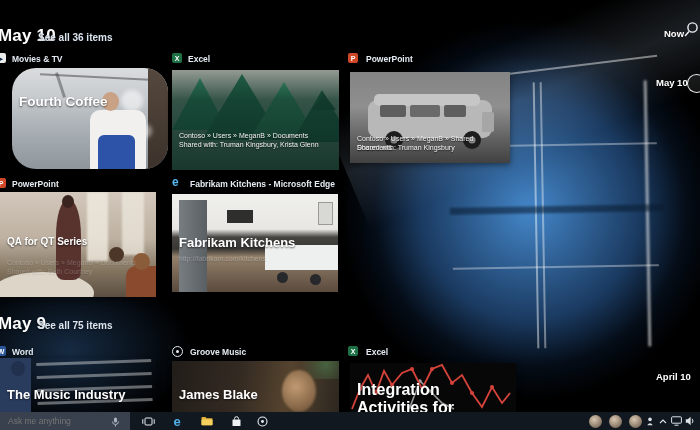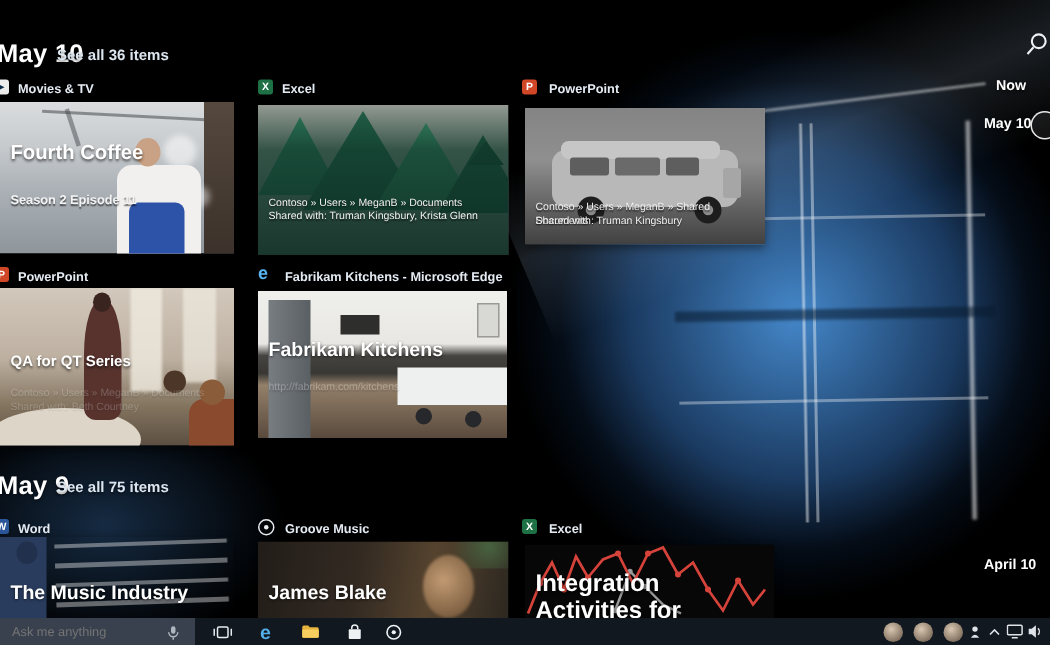--- a/index.html
+++ b/index.html
@@ -118,33 +118,32 @@
   <span class="abs sec-title" style="left:-2px;top:26px;">May 10</span>
   <span class="abs sec-link" style="left:38px;top:32px;">See all 36 items</span>
 
   <span class="appicon" style="left:-4px;top:53px;background:#ececec;color:#0b2a4a;">▸</span>
   <span class="app-label" style="left:12px;top:54px;">Movies &amp; TV</span>
   <span class="appicon" style="left:172px;top:53px;background:#1e7145;">X</span>
   <span class="app-label" style="left:188px;top:54px;">Excel</span>
   <span class="appicon" style="left:348px;top:53px;background:#d04727;">P</span>
   <span class="app-label" style="left:366px;top:54px;">PowerPoint</span>
 
-  <div class="card" style="left:0;top:68px;width:156px;height:101px;">
+  <div class="card" style="left:12px;top:68px;width:156px;height:101px;border-radius:24px;">
     <div class="art art-coffee">
       <div class="shape pipe1"></div>
         <div class="shape pipe2"></div>
       <div class="shape door"></div>
       <div class="shape bokeh1"></div>
         <div class="shape bokeh2"></div>
       <div class="shape shirt"></div>
         <div class="shape head"></div>
         <div class="shape apron"></div>
     </div>
     <div class="c-title" style="top:26px;font-size:13.5px;">Fourth Coffee</div>
-    <div class="c-meta" style="top:60px;font-size:8.5px;font-weight:700;">Season 2 Episode 11</div>
   </div>
 
   <div class="card" style="left:172px;top:70px;width:167px;height:100px;">
     <div class="art art-design">
       <svg width="167" height="100" viewBox="0 0 167 100">
         <polygon points="0,60 28,8 56,60" fill="#2f7a5c"></polygon>
         <polygon points="30,70 70,4 110,70" fill="#226048"></polygon>
         <polygon points="80,65 112,12 144,65" fill="#3a8a66"></polygon>
         <polygon points="120,72 150,20 180,72" fill="#1e5340"></polygon>
         <polygon points="140,40 152,24 164,40" fill="#16402f"></polygon>
@@ -197,21 +196,21 @@
 
   <div class="card" style="left:172px;top:194px;width:166px;height:98px;">
     <div class="art art-kitchen">
       <div class="shape fridge"></div>
         <div class="shape micro"></div>
       <div class="shape island"></div>
         <div class="shape stool1"></div>
         <div class="shape stool2"></div>
       <div class="shape frame"></div>
     </div>
-    <div class="c-title" style="top:32px;font-size:13px;">Fabrikam Kitchens</div>
+    <div class="c-title" style="top:42px;font-size:13px;">Fabrikam Kitchens</div>
     <div class="c-meta" style="top:60px;opacity:.3;">http://fabrikam.com/kitchens</div>
   </div>
 
   <span class="abs sec-title" style="left:-2px;top:314px;">May 9</span>
   <span class="abs sec-link" style="left:38px;top:320px;">See all 75 items</span>
 
   <span class="appicon" style="left:-4px;top:346px;background:#2b579a;">W</span>
   <span class="app-label" style="left:12px;top:347px;">Word</span>
   <span class="ring" style="left:172px;top:346px;"></span>
   <span class="app-label" style="left:190px;top:347px;">Groove Music</span>
@@ -253,21 +252,21 @@
           <circle cx="142" cy="24" r="2" fill="#d6433b"></circle>
       </svg>
     </div>
     <div class="c-title" style="top:18px;font-size:16px;">Integration Activities for Midwest</div>
   </div>
 
   <svg class="abs" style="left:683px;top:21px;" width="17" height="17" viewBox="0 0 17 17">
     <circle cx="9.5" cy="6.5" r="4.6" fill="none" stroke="#eef3f8" stroke-width="1.4"></circle>
     <line x1="6" y1="10.5" x2="2" y2="15" stroke="#eef3f8" stroke-width="1.4"></line>
   </svg>
-  <span class="rail-label" style="left:664px;top:52px;text-align:right;">Now</span>
+  <span class="rail-label" style="left:664px;top:28px;text-align:right;">Now</span>
   <span class="rail-label" style="left:656px;top:77px;">May 10</span>
   <div class="rail-circle"></div>
   <span class="rail-label" style="left:656px;top:371px;">April 10</span>
 
   <div class="abs taskbar">
     <input class="tsearch" type="text" placeholder="Ask me anything" style="">
     <svg class="abs" style="left:111px;top:4.5px;" width="9" height="10" viewBox="0 0 9 10">
       <rect x="3" y="0.5" width="3" height="5" rx="1.5" fill="#aeb6bf"></rect>
       <path d="M1.5 4.5 a3 3 0 0 0 6 0" fill="none" stroke="#aeb6bf" stroke-width="1"></path>
       <line x1="4.5" y1="7.8" x2="4.5" y2="9.5" stroke="#aeb6bf" stroke-width="1"></line>

